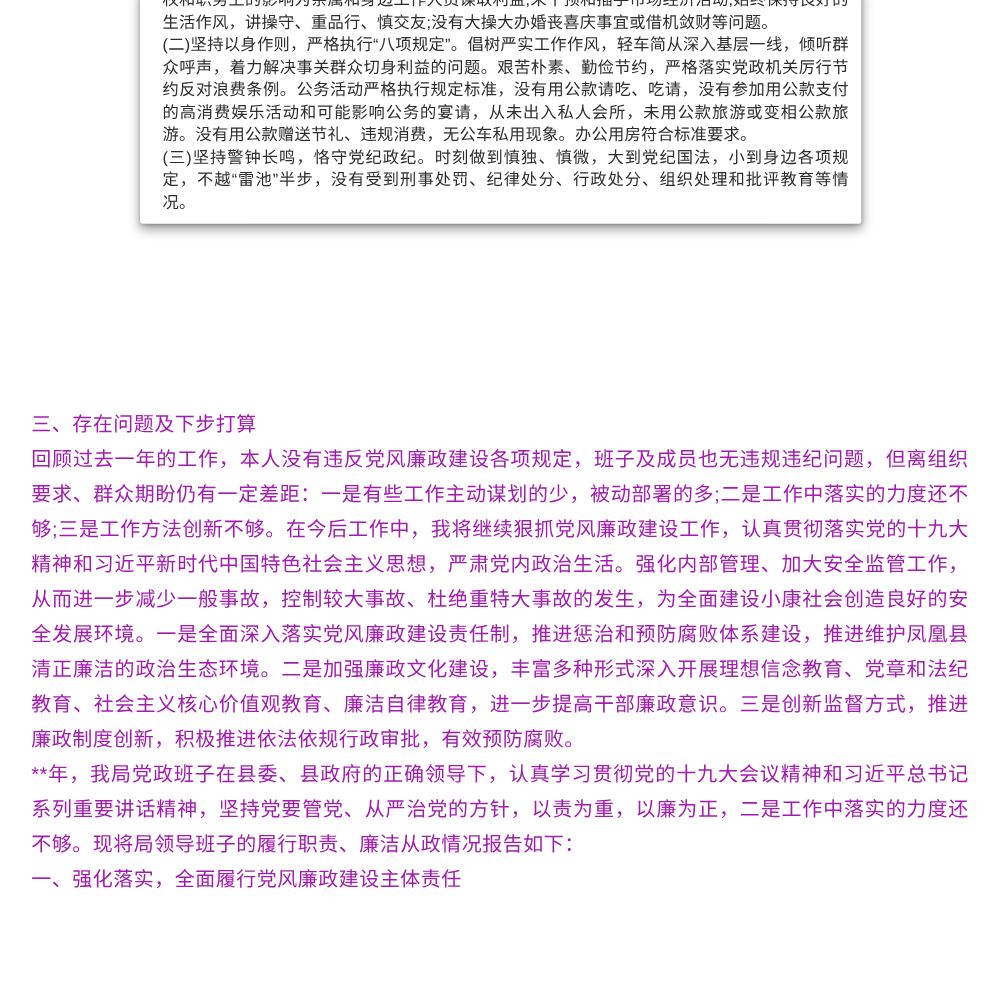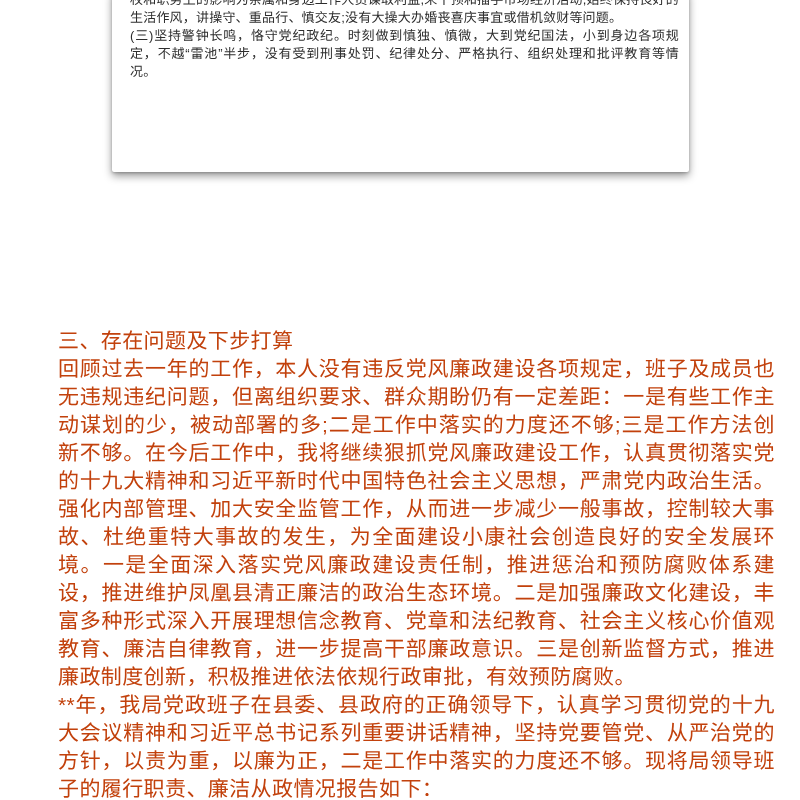--- a/index.html
+++ b/index.html
@@ -33,37 +33,37 @@
 
   
   .doc-body {
     position: absolute;
     left: 25px;
     top: 327px;
     width: 750px;
     z-index: 1;
   }
   .doc-body p {
-    font-size: 21px;
+    font-size: 16px;
     line-height: 28px;
-    color: #c2410c;
+    color: #a21caf;
     text-align: justify;
     letter-spacing: 0.4px;
-    margin-left: 33px;
   }
   .doc-body p.heading {
     text-align: left;
   }
 </style>
 </head>
 <body>
 
 <div class="overlay-card">
   <p>权和职务上的影响为亲属和身边工作人员谋取利益,未干预和插手市场经济活动,始终保持良好的生活作风，讲操守、重品行、慎交友;没有大操大办婚丧喜庆事宜或借机敛财等问题。</p>
-  <p>(三)坚持警钟长鸣，恪守党纪政纪。时刻做到慎独、慎微，大到党纪国法，小到身边各项规定，不越“雷池”半步，没有受到刑事处罚、纪律处分、严格执行、组织处理和批评教育等情况。</p>
+  <p>(二)坚持以身作则，严格执行“八项规定”。倡树严实工作作风，轻车简从深入基层一线，倾听群众呼声，着力解决事关群众切身利益的问题。艰苦朴素、勤俭节约，严格落实党政机关厉行节约反对浪费条例。公务活动严格执行规定标准，没有用公款请吃、吃请，没有参加用公款支付的高消费娱乐活动和可能影响公务的宴请，从未出入私人会所，未用公款旅游或变相公款旅游。没有用公款赠送节礼、违规消费，无公车私用现象。办公用房符合标准要求。</p>
+  <p>(三)坚持警钟长鸣，恪守党纪政纪。时刻做到慎独、慎微，大到党纪国法，小到身边各项规定，不越“雷池”半步，没有受到刑事处罚、纪律处分、行政处分、组织处理和批评教育等情况。</p>
 </div>
 
 <div class="doc-body">
   <p class="heading">三、存在问题及下步打算</p>
   <p>回顾过去一年的工作，本人没有违反党风廉政建设各项规定，班子及成员也无违规违纪问题，但离组织要求、群众期盼仍有一定差距：一是有些工作主动谋划的少，被动部署的多;二是工作中落实的力度还不够;三是工作方法创新不够。在今后工作中，我将继续狠抓党风廉政建设工作，认真贯彻落实党的十九大精神和习近平新时代中国特色社会主义思想，严肃党内政治生活。强化内部管理、加大安全监管工作，从而进一步减少一般事故，控制较大事故、杜绝重特大事故的发生，为全面建设小康社会创造良好的安全发展环境。一是全面深入落实党风廉政建设责任制，推进惩治和预防腐败体系建设，推进维护凤凰县清正廉洁的政治生态环境。二是加强廉政文化建设，丰富多种形式深入开展理想信念教育、党章和法纪教育、社会主义核心价值观教育、廉洁自律教育，进一步提高干部廉政意识。三是创新监督方式，推进廉政制度创新，积极推进依法依规行政审批，有效预防腐败。</p>
   <p>**年，我局党政班子在县委、县政府的正确领导下，认真学习贯彻党的十九大会议精神和习近平总书记系列重要讲话精神，坚持党要管党、从严治党的方针，以责为重，以廉为正，二是工作中落实的力度还不够。现将局领导班子的履行职责、廉洁从政情况报告如下：</p>
   <p class="heading">一、强化落实，全面履行党风廉政建设主体责任</p>
 
 </div>
 

